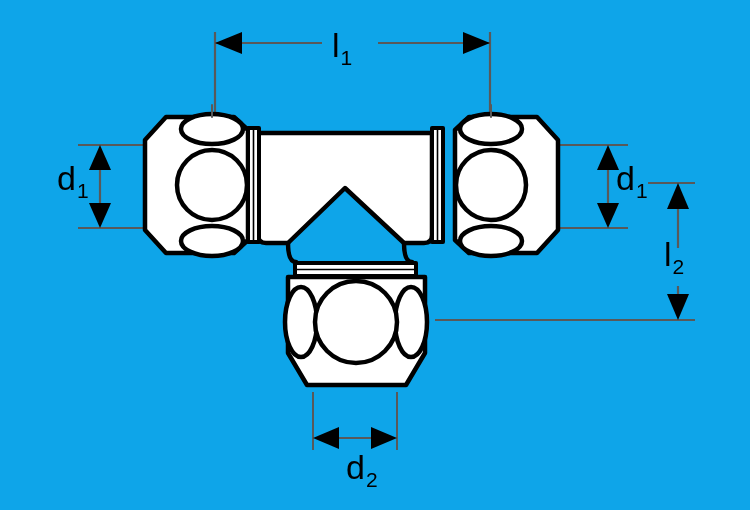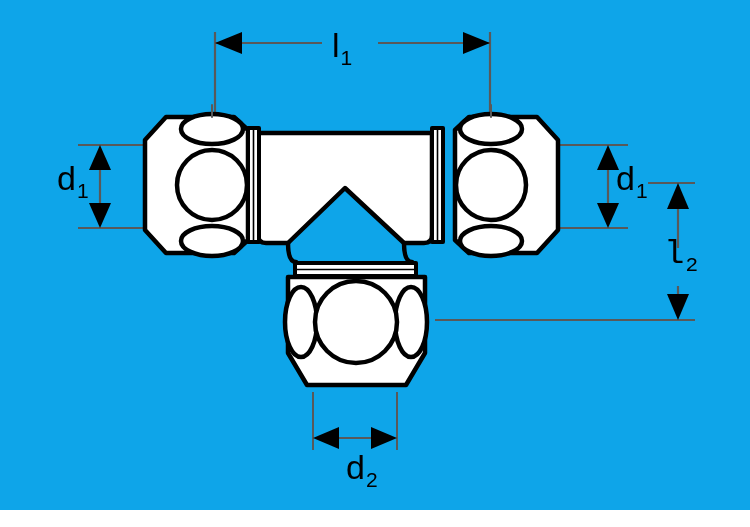--- a/index.html
+++ b/index.html
@@ -38,21 +38,21 @@
     font-size: 21px;
     font-weight: 400;
     vertical-align: baseline;
     position: relative;
     top: 8px;
     left: 1px;
   }
   #label-l1 { left: 332px; top: 28px; }
   #label-d1-left { left: 57px; top: 161px; }
   #label-d1-right { left: 616px; top: 161px; }
-  #label-l2 { left: 664px; top: 237px; font-family: Liberation Mono, monospace; }
+  #label-l2 { left: 664px; top: 237px; }
   #label-d2 { left: 346px; top: 450px; }
 </style>
 </head>
 <body>
 
 <div id="drawing-root">
 
   <svg id="drawing-svg" width="750" height="527" viewBox="0 0 750 527">
 
     <g stroke="#595959" fill="none">

